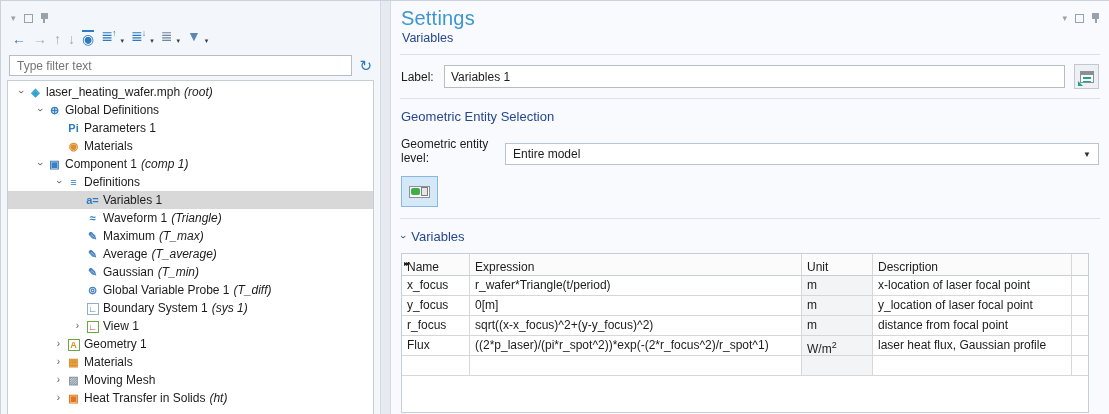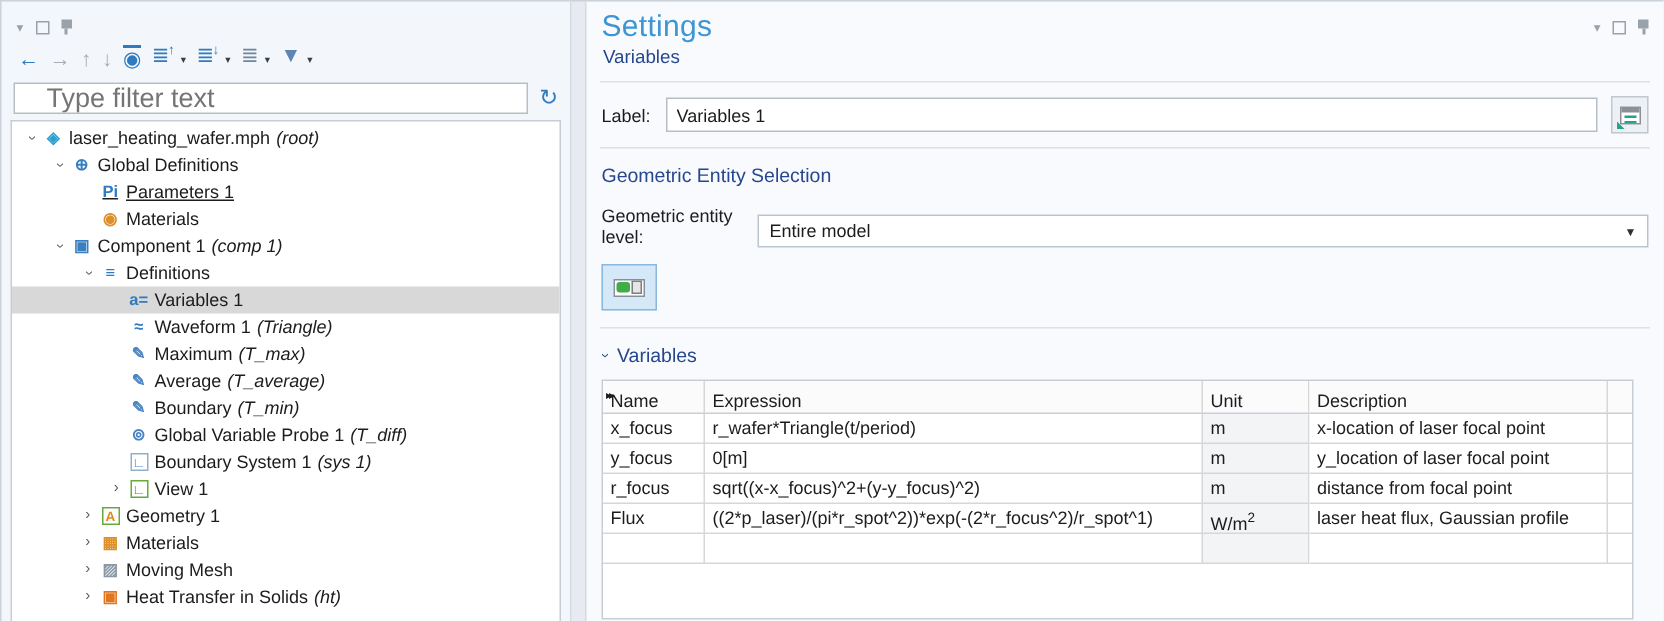--- a/index.html
+++ b/index.html
@@ -32,21 +32,21 @@
   .mb-toolbar { display:flex; align-items:center; gap:1px; padding:4px 6px 3px 8px; }
   .tb-btn { display:inline-flex; align-items:flex-start; padding:1px 3px; font-size:14px; line-height:16px; cursor:default; }
   .tb-glyph { position:relative; }
   .tb-glyph.bar::after { content:""; position:absolute; left:0; right:0; top:-1px; height:2px; background:currentColor; }
   .tb-sup { font-size:9px; line-height:10px; margin-left:-1px; }
   .tb-caret { font-size:7px; color:#3a3f44; margin:5px 0 0 4px; }
 
   .filter-row { display:flex; align-items:center; gap:7px; padding:2px 8px 4px 8px; }
   .filter-row input {
     flex:1; height:21px; border:1px solid #b6bdc5; background:#fff;
-    font-family:inherit; font-size:18px; padding:0 21px; color:#333; outline:none;
+    font-family:inherit; font-size:12px; padding:0 7px; color:#333; outline:none;
   }
   .refresh { color:#2e7bbf; font-size:15px; line-height:15px; cursor:default; }
 
   .tree {
     flex:1; margin:0 6px; background:#fff;
     border:1px solid #c7cdd4; border-bottom:none;
     overflow:hidden; padding-top:2px;
   }
   .tree-row { display:flex; align-items:center; height:18px; font-size:12px; white-space:nowrap; cursor:default; }
   .tree-row.selected { background:#d8d8d8; }
@@ -177,21 +177,21 @@
           <span class="t-chev open">›</span>
           <span class="t-icon" style="color: rgb(46, 160, 207);">◈</span>
           <span class="t-label">laser_heating_wafer.mph</span>
           <span class="t-suffix">(root)</span>
         </div>
         <div class="tree-row" style="padding-left: 25px;">
           <span class="t-chev open">›</span>
           <span class="t-icon" style="color: rgb(58, 127, 194);">⊕</span>
           <span class="t-label">Global Definitions</span>
         </div>
-        <div class="tree-row" style="padding-left: 44px; text-decoration: underline;">
+        <div class="tree-row" style="padding-left: 44px;">
           <span class="t-chev"></span>
           <span class="t-icon" style="color: rgb(46, 123, 191);">Pi</span>
           <span class="t-label">Parameters 1</span>
         </div>
         <div class="tree-row" style="padding-left: 44px;">
           <span class="t-chev"></span>
           <span class="t-icon" style="color: rgb(221, 143, 42);">◉</span>
           <span class="t-label">Materials</span>
         </div>
         <div class="tree-row" style="padding-left: 25px;">
@@ -224,21 +224,21 @@
         </div>
         <div class="tree-row" style="padding-left: 63px;">
           <span class="t-chev"></span>
           <span class="t-icon" style="color: rgb(74, 132, 196);">✎</span>
           <span class="t-label">Average</span>
           <span class="t-suffix">(T_average)</span>
         </div>
         <div class="tree-row" style="padding-left: 63px;">
           <span class="t-chev"></span>
           <span class="t-icon" style="color: rgb(74, 132, 196);">✎</span>
-          <span class="t-label">Boundary</span>
+          <span class="t-label">Gaussian</span>
           <span class="t-suffix">(T_min)</span>
         </div>
         <div class="tree-row" style="padding-left: 63px;">
           <span class="t-chev"></span>
           <span class="t-icon" style="color: rgb(74, 132, 196);">⊚</span>
           <span class="t-label">Global Variable Probe 1</span>
           <span class="t-suffix">(T_diff)</span>
         </div>
         <div class="tree-row" style="padding-left: 63px;">
           <span class="t-chev"></span>

